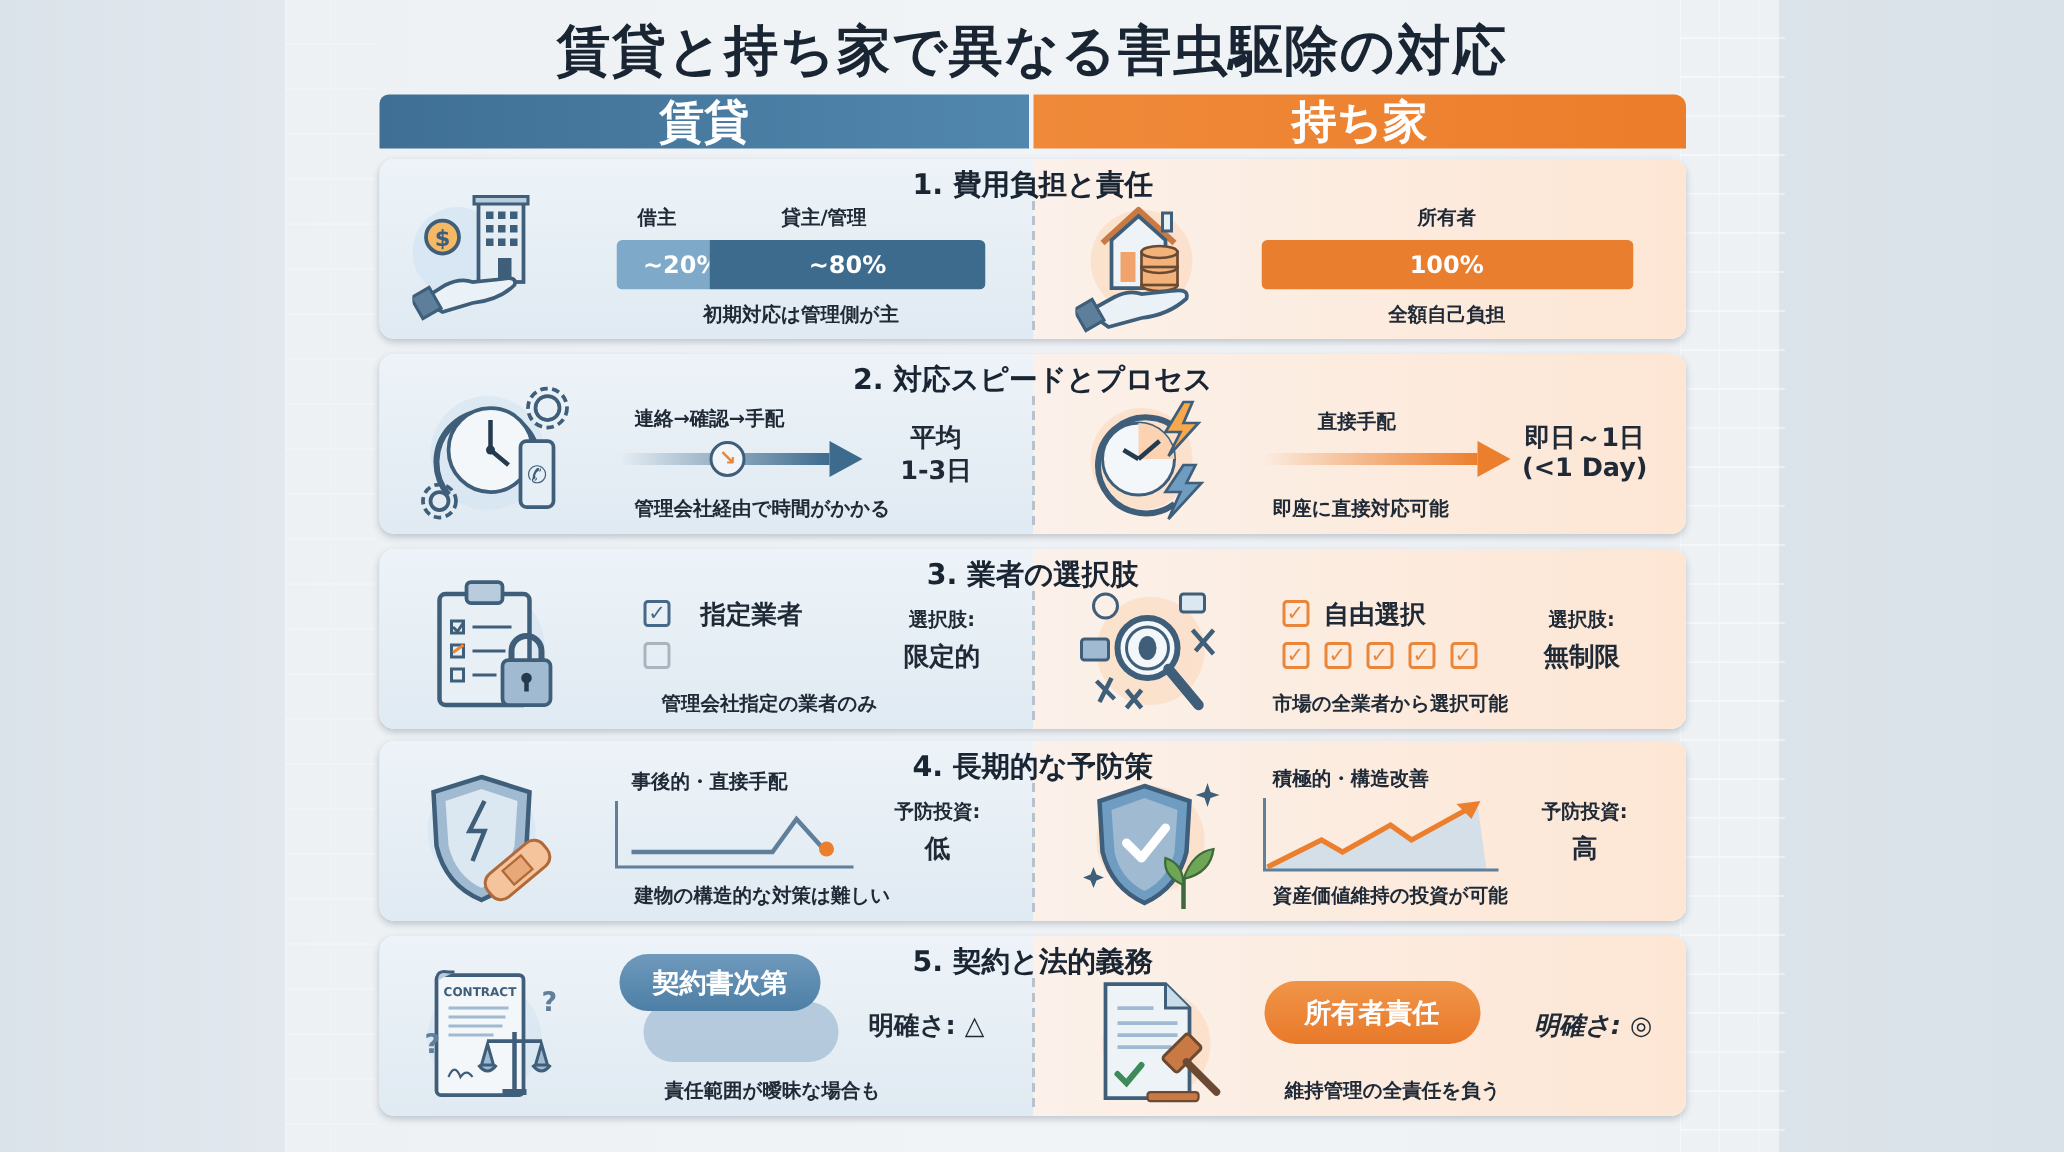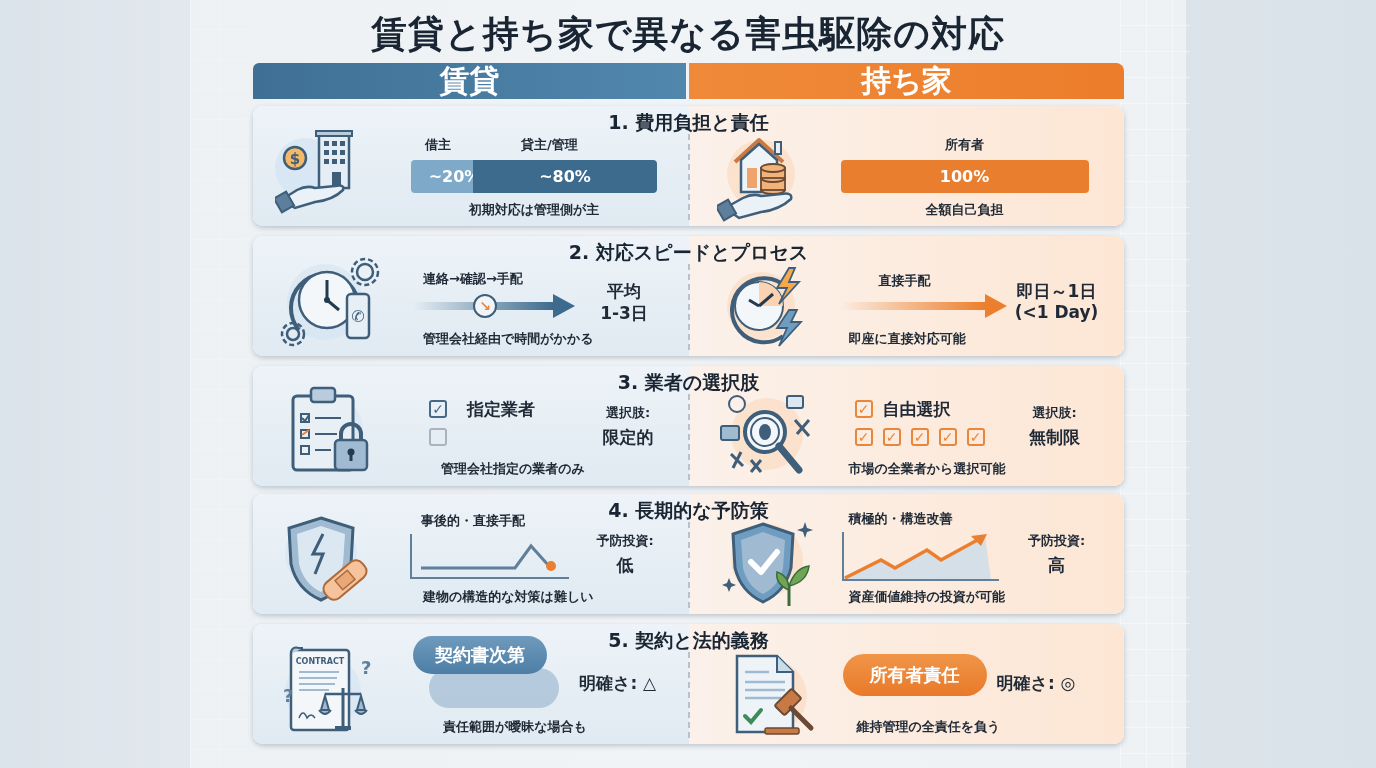--- a/index.html
+++ b/index.html
@@ -335,17 +335,17 @@
           <line x1="14" y1="30" x2="54" y2="30"></line>
         <line x1="14" y1="38" x2="54" y2="38"></line>
           <line x1="14" y1="46" x2="50" y2="46"></line>
       </g>
       <path d="M14 64 L20 70 L30 58" stroke="#3d8a5a" stroke-width="4" fill="none" stroke-linecap="round"></path>
       <rect x="50" y="38" width="14" height="24" rx="2" transform="rotate(45 57 50)" fill="#c97a44" stroke="#6b4a33" stroke-width="2"></rect>
       <line x1="60" y1="56" x2="80" y2="76" stroke="#6b4a33" stroke-width="5" stroke-linecap="round"></line>
       <rect x="34" y="76" width="34" height="6" rx="2" fill="#c97a44" stroke="#6b4a33" stroke-width="1.5"></rect>
     </svg>
     <div class="speech" style="left:154px;top:30px;width:144px;height:42px;background:linear-gradient(180deg,#f09548,#e9792a);">所有者責任</div>
-    <div class="lbl big" style="left:308px;top:48px;">明確さ: ◎</div>
+    <div class="lbl big" style="left:334px;top:48px;font-style:italic;">明確さ: ◎</div>
     <div class="lbl" style="left:168px;top:94px;">維持管理の全責任を負う</div>
   </div>
   <div class="divider"></div>
 </div>
 
 </body></html>

